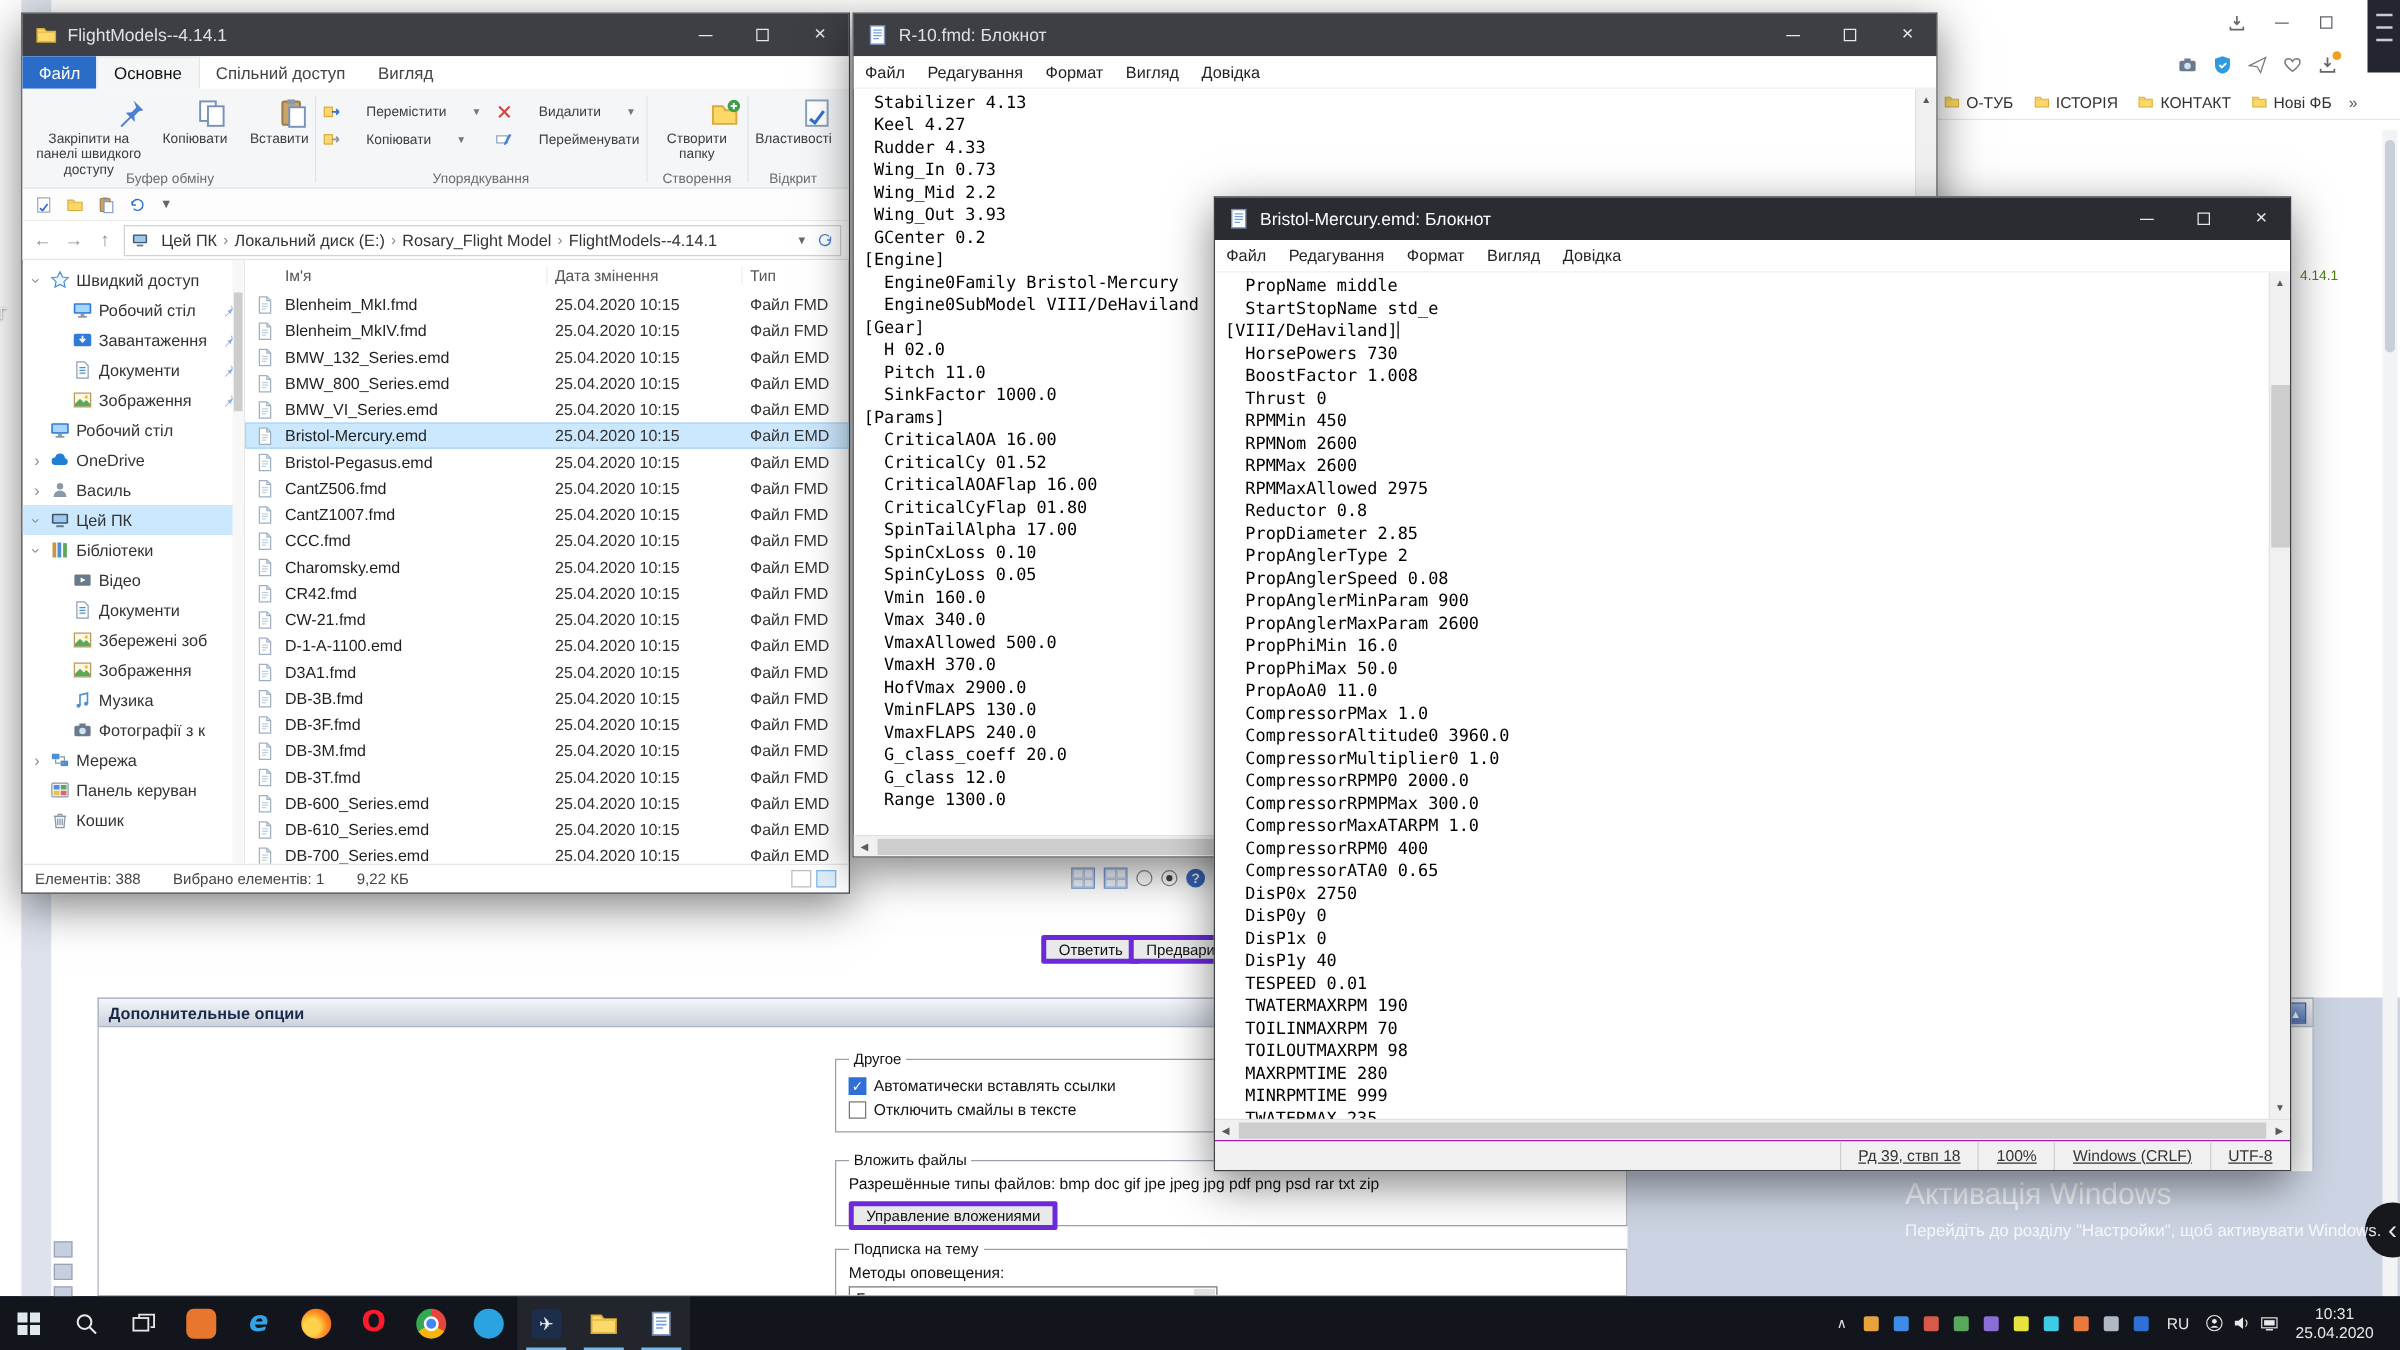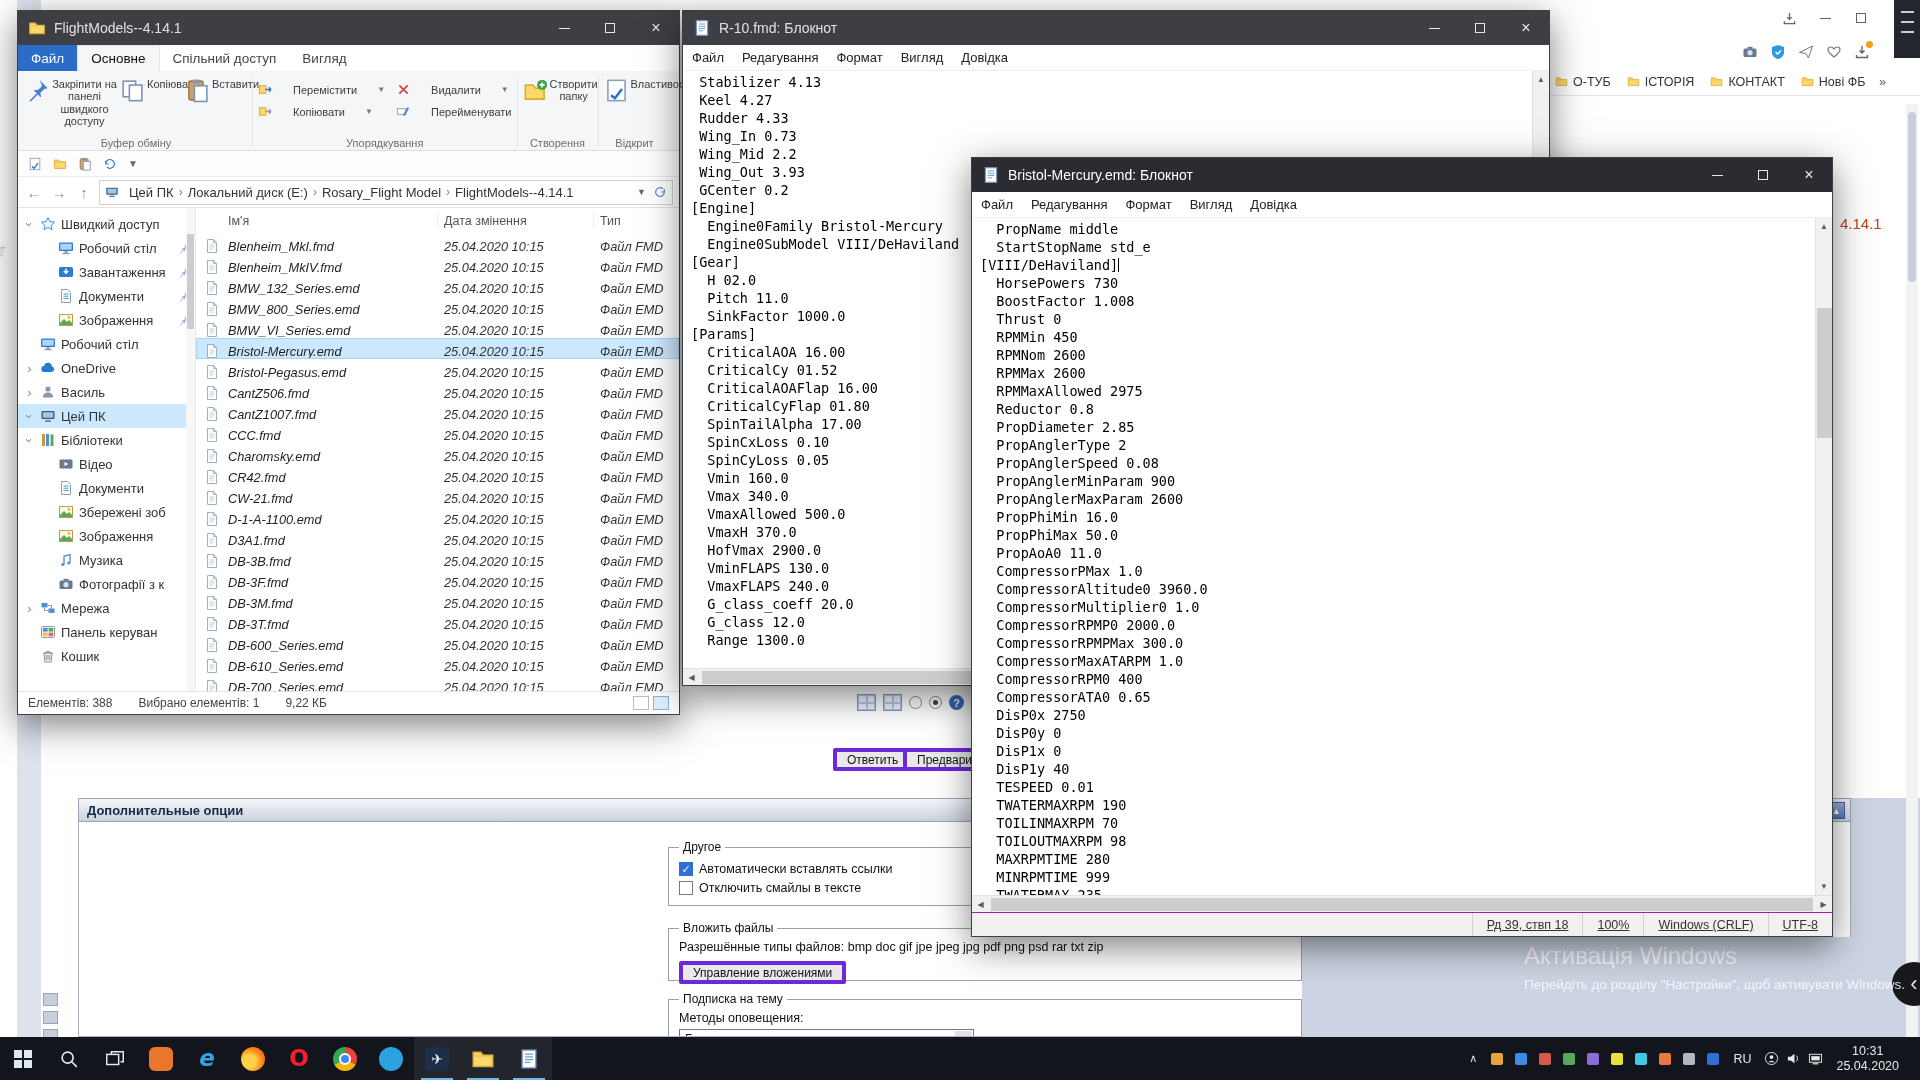--- a/index.html
+++ b/index.html
@@ -23,21 +23,21 @@
 
 #explorer{left:17px;top:10px;width:663px;height:705px;z-index:20;}
 .x-tabs{height:26px;display:flex;background:#fff;font-size:13.5px;align-items:stretch;flex:0 0 auto;}
 .x-tab{padding:0 13px;display:flex;align-items:center;color:#444;}
 .x-tab.accent{background:#2b6cc8;color:#fff;}
 .x-tab.selected{color:#111;background:#f5f6f7;border:1px solid #e4e5e6;border-bottom:0;}
 .x-ribbon{height:80px;background:#f5f6f7;border-bottom:1px solid #dcdddf;display:flex;padding:2px 2px 0;flex:0 0 auto;}
 .rgroup{position:relative;display:flex;padding:2px 5px 15px;gap:3px;}
 .glabel{position:absolute;left:0;right:0;bottom:1px;text-align:center;font-size:11px;color:#6b6d70;white-space:nowrap;overflow:hidden;}
 .rsep{width:1px;background:#e2e3e5;margin:4px 0;flex:0 0 auto;}
-.rbig{width:62px;display:flex;align-items:flex-start;text-align:center;font-size:11px;line-height:1.12;color:#3b3d40;padding-top:3px;gap:2px;}
+.rbig{width:62px;display:flex;flex-direction:column;align-items:flex-end;text-align:center;font-size:11px;line-height:1.12;color:#3b3d40;padding-top:3px;gap:2px;}
 .rbig.wide{width:92px;}
 .ricb{width:25px;height:25px;flex:0 0 auto;}
 .rsmallcol{display:flex;flex-direction:column;gap:7px;padding-top:7px;}
 .rsmall{display:flex;align-items:center;gap:20px;font-size:11px;color:#3b3d40;white-space:nowrap;}
 .rics{width:15px;height:15px;flex:0 0 auto;}
 .car{font-size:8px;color:#777;}
 .x-qat{height:26px;background:#fdfdfd;border-bottom:1px solid #ebebeb;display:flex;align-items:center;gap:11px;padding:0 10px;flex:0 0 auto;font-size:10px;color:#666;}
 .qic{width:14px;height:14px;}
 .x-addr{height:31px;background:#fff;border-bottom:1px solid #e5e5e5;display:flex;align-items:center;gap:5px;padding:0 6px;flex:0 0 auto;}
 .nav-arr{color:#8a9096;font-size:15px;width:20px;text-align:center;}
@@ -59,21 +59,21 @@
 .sb-pin{width:11px;height:11px;margin-right:6px;opacity:.65;flex:0 0 auto;}
 .sb-scroll{position:absolute;right:0;top:0;bottom:0;width:9px;background:#f7f7f7;}
 .sb-thumb{position:absolute;right:1px;top:26px;width:7px;height:95px;background:#cdcdcd;}
 .x-files{flex:1;display:flex;flex-direction:column;min-width:0;}
 .f-head{height:25px;display:flex;align-items:center;font-size:12.5px;color:#555;flex:0 0 auto;}
 .fh{height:60%;display:flex;align-items:center;border-right:1px solid #eee;}
 .fh1{width:242px;padding-left:32px;}
 .fh2{width:156px;padding-left:6px;}
 .fh3{flex:1;padding-left:6px;border-right:0;}
 .f-body{flex:1;overflow:hidden;}
-.f-row{height:21px;display:flex;align-items:flex-end;font-size:12.8px;color:#1f1f1f;font-style:italic;}
+.f-row{height:21px;display:flex;align-items:center;font-size:12.8px;color:#1f1f1f;}
 .f-row.sel{background:#cce8ff;outline:1px solid #a6d5f7;outline-offset:-1px;}
 .f-ic{width:16px;height:16px;margin:0 8px;flex:0 0 auto;}
 .f-name{width:210px;white-space:nowrap;overflow:hidden;}
 .f-date{width:156px;padding-left:6px;color:#333;}
 .f-type{flex:1;padding-left:6px;color:#333;white-space:nowrap;overflow:hidden;}
 .x-status{height:23px;border-top:1px solid #e5e5e5;display:flex;align-items:center;font-size:12px;color:#444;padding:0 10px;gap:26px;flex:0 0 auto;}
 .x-status .right{margin-left:auto;display:flex;gap:4px;}
 .vicon{width:16px;height:14px;border:1px solid #b9bcc0;background:#fff;display:inline-block;}
 .vicon.a{background:#dfeefc;border-color:#7fb6e8;}
 
@@ -93,21 +93,21 @@
 .np-hscroll{height:17px;background:#f0f0f0;border-top:1px solid #e2e2e2;display:flex;align-items:center;flex:0 0 auto;}
 .np-harr{width:17px;text-align:center;color:#5a5a5a;font-size:8px;flex:0 0 auto;}
 .np-hthumb{height:13px;background:#cdcdcd;flex:1;margin:0 2px;}
 .np-status{height:24px;background:#f0f0f0;border-top:1px solid #a21caf;display:flex;align-items:center;font-size:12.5px;color:#333;flex:0 0 auto;text-decoration:underline;}
 .seg{border-left:1px solid #d0d0d0;height:100%;display:flex;align-items:center;padding:0 14px;white-space:nowrap;}
 .seg.first{margin-left:auto;}
 
 
 #browser{position:absolute;inset:0 0 43px 0;z-index:1;background:#fff;}
 .b-gutter{position:absolute;left:17px;top:0;bottom:0;width:24px;background:#dde2ec;}
-.frag{position:absolute;left:1840px;top:215px;font-size:15px;color:#c2410c;}
+.frag{position:absolute;left:1840px;top:215px;font-size:11px;color:#4d7c0f;}
 .ed-icons{position:absolute;left:857px;top:694px;display:flex;gap:7px;align-items:center;}
 .ed-sq{width:19px;height:17px;border:1px solid #7a9bd4;background:#eef3fb;display:grid;grid-template-columns:1fr 1fr;grid-template-rows:1fr 1fr;}
 .ed-sq i{border:1px solid #b6c8e4;}
 .radio{width:13px;height:13px;border-radius:50%;border:1px solid #888;background:#fff;position:relative;}
 .radio.on::after{content:"";position:absolute;inset:3px;border-radius:50%;background:#444;}
 .help-c{width:15px;height:15px;border-radius:50%;background:#3b6cc4;color:#fff;font-size:11px;display:flex;align-items:center;justify-content:center;font-weight:bold;}
 .btn-sys{position:absolute;height:23px;background:#e9e9e9;border:4px solid #6d28d9;border-radius:2px;font-size:12px;padding:0 10px;color:#111;display:flex;align-items:center;font-family:"Liberation Sans",sans-serif;white-space:nowrap;}
 #btn-reply{left:833px;top:748px;}
 #btn-preview{left:903px;top:748px;width:118px;overflow:hidden;}
 .vb-head{position:absolute;left:78px;top:798px;width:1773px;height:24px;background:linear-gradient(#f4f6f9,#ccd2dd);border:1px solid #9aa5b8;display:flex;align-items:center;padding:0 8px;font-size:13px;font-weight:bold;color:#1a2a4a;}

